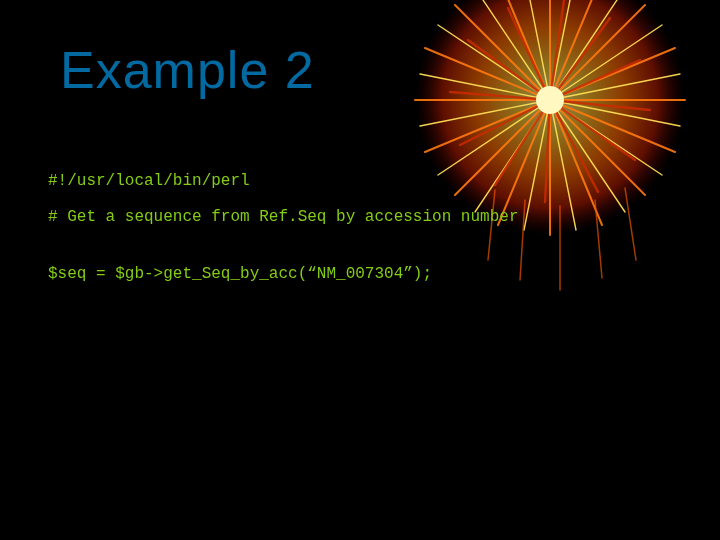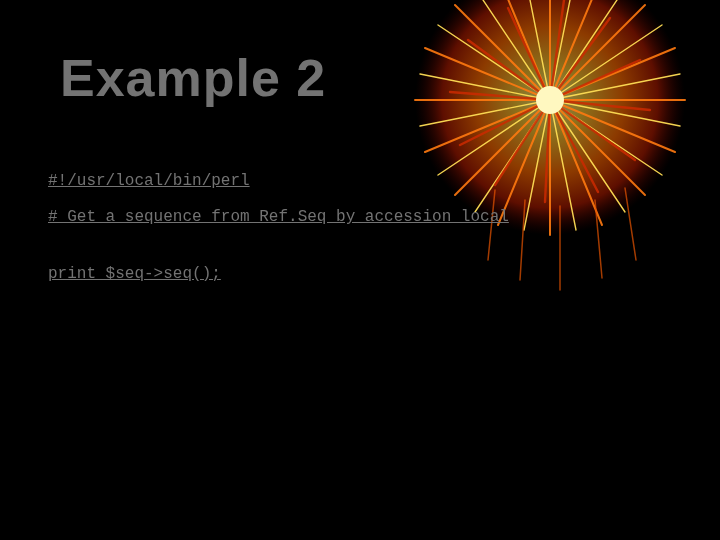--- a/index.html
+++ b/index.html
@@ -20,38 +20,37 @@
   .firework {
     position: absolute;
     top: -40px;
     right: 20px;
     width: 300px;
     height: 340px;
     pointer-events: none;
   }
   .title {
     position: absolute;
-    top: 48px;
+    top: 40px;
     left: 60px;
     font-family: Arial, Helvetica, sans-serif;
-    font-weight: 700;
+    font-weight: 400;
     font-size: 52px;
-    color: #737373;
+    color: #0369a1;
     letter-spacing: 1px;
   }
   .code-block {
     position: absolute;
     left: 48px;
     top: 170px;
     right: 48px;
-    color: #737373;
+    color: #84cc16;
     font-family: "Courier New", Courier, monospace;
     font-size: 16px;
     line-height: 1.4;
-    text-decoration: underline;
   }
   .code-line {
     margin-bottom: 14px;
     white-space: pre;
   }
   .gap {
     height: 20px;
   }
 </style>
 </head>
@@ -133,18 +132,18 @@
       <line x1="160" y1="246" x2="160" y2="330"></line>
       <line x1="195" y1="240" x2="202" y2="318"></line>
       <line x1="225" y1="228" x2="236" y2="300"></line>
     </g>
   </svg>
 
   <h1 class="title">Example 2</h1>
 
   <div class="code-block">
     <div class="code-line">#!/usr/local/bin/perl</div>
-    <div class="code-line"># Get a sequence from Ref.Seq by accession local</div>
+    <div class="code-line"># Get a sequence from Ref.Seq by accession number</div>
     <div class="gap"></div>
-    <div class="code-line">print $seq-&gt;seq();</div>
+    <div class="code-line">$seq = $gb-&gt;get_Seq_by_acc(“NM_007304”);</div>
   </div>
 
 </div>
 
 </body></html>

